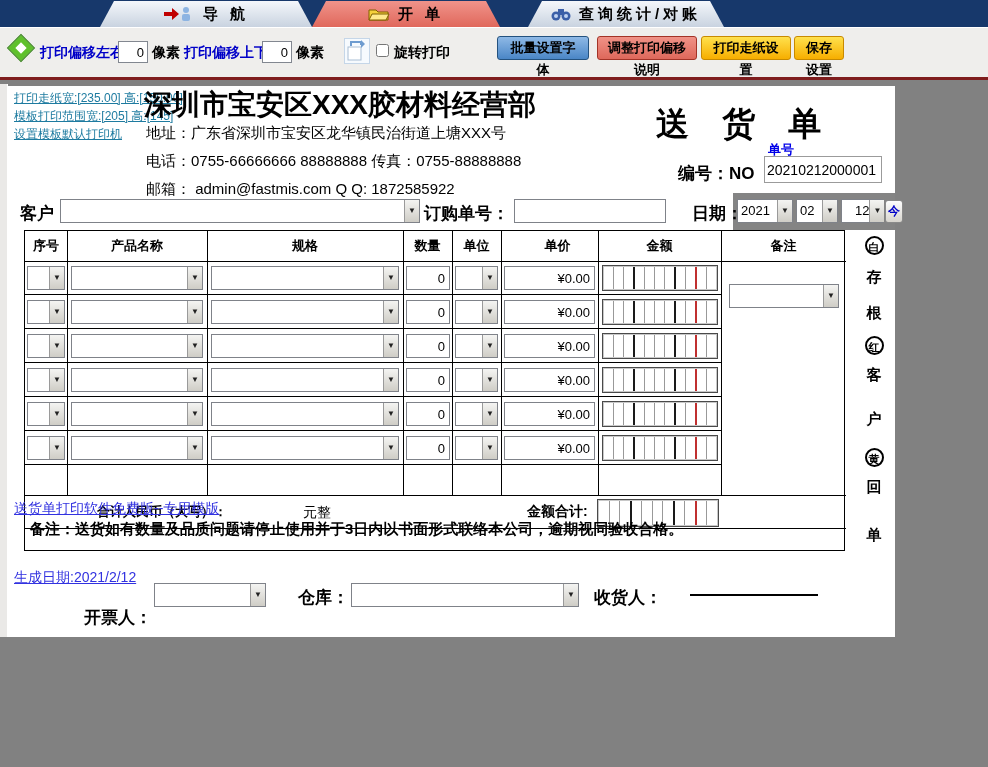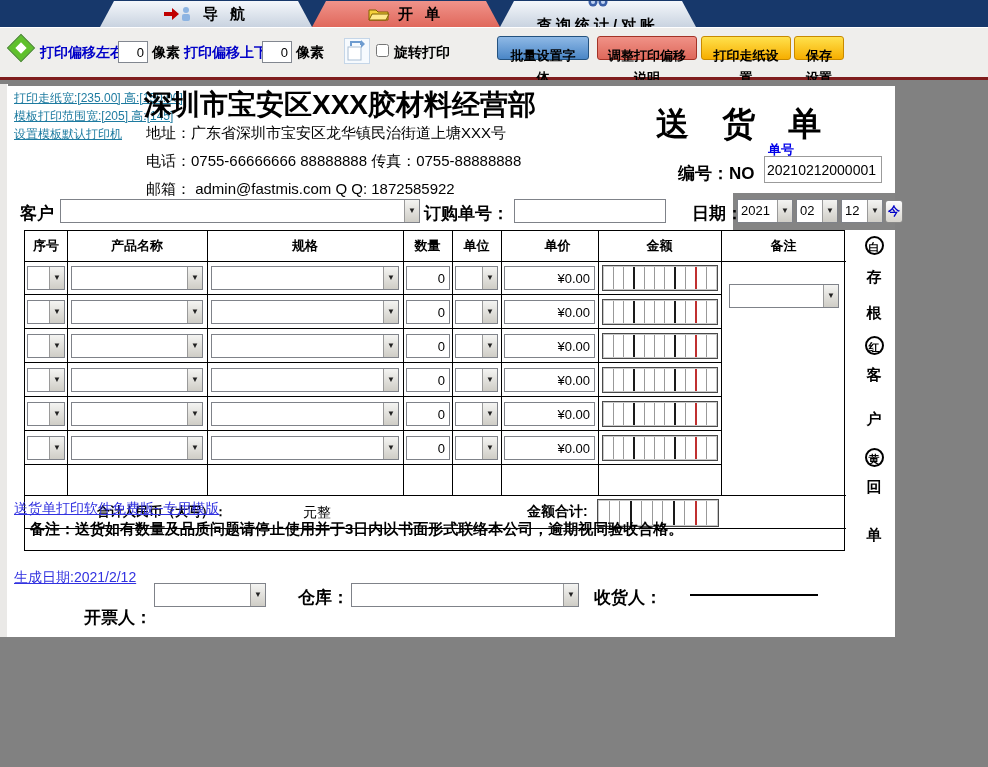--- a/index.html
+++ b/index.html
@@ -21,21 +21,21 @@
   .diamond { position:absolute; left:12px; top:11px; width:18px; height:18px; background:#fff;
              border:5px solid #5FC02C; outline:1px solid #2F7D12; transform:rotate(45deg); }
   .tlabel { position:absolute; top:16px; font-size:14px; font-weight:bold; color:#0000C8; }
   .tlabel.black { color:#000; }
   .tinput { position:absolute; top:13px; width:30px; height:22px; border:1px solid #828790; background:#fff;
             font-size:13px; text-align:right; padding-right:3px; }
   .rotatebox { position:absolute; left:344px; top:10px; width:26px; height:26px; background:#F6FAFE;
                border:1px solid #C5D6E8; }
   .chk { position:absolute; left:376px; top:16px; width:13px; height:13px; }
   .tbtn { position:absolute; top:8px; height:24px; font-size:13px; font-weight:bold; color:#000;
-          border-radius:3px; padding:8px 8px; line-height:22px; text-align:center; cursor:default; }
+          border-radius:3px; padding:0 8px; line-height:22px; text-align:center; cursor:default; }
   .tbtn.blue   { background:linear-gradient(#8FB9E6,#4A86C6); border:1px solid #24527F; }
   .tbtn.red    { background:linear-gradient(#F09287,#DE685B); border:1px solid #A33327; }
   .tbtn.yellow { background:linear-gradient(#FFE14D,#F7AE00); border:1px solid #C88A00; }
 
   
   .content { position:absolute; left:0; top:80px; width:988px; height:687px; background:#818181; }
   .leftstrip { position:absolute; left:0; top:4px; width:8px; height:553px; background:#EAE9E7; border-right:1px solid #fff; }
   .panel { position:absolute; left:8px; top:6px; width:887px; height:551px; background:#ffffff; }
 
   .sidelink { position:absolute; font-size:12px; color:#1E7BA0; text-decoration:underline; white-space:nowrap; z-index:1; }
@@ -102,21 +102,21 @@
       </svg>
       <span>导 航</span>
     </div>
     <div class="tab active" style="left:312px; width:188px;">
       <svg width="22" height="16" viewBox="0 0 22 16">
         <path d="M1 4 L8 4 L10 6 L20 6 L20 14 L1 14 Z" fill="#F5D03A" stroke="#806000" stroke-width="1"></path>
         <path d="M4 8 L21 8 L18 14 L1 14 Z" fill="#FFE98C" stroke="#806000" stroke-width="1"></path>
       </svg>
       <span>开 单</span>
     </div>
-    <div class="tab" style="left:500px; width:196px;flex-direction:column;">
+    <div class="tab" style="left:528px; width:196px;">
       <svg width="20" height="15" viewBox="0 0 20 15">
         <circle cx="5" cy="9" r="4.5" fill="#3A5FA8"></circle>
         <circle cx="15" cy="9" r="4.5" fill="#3A5FA8"></circle>
         <rect x="7" y="2" width="6" height="6" fill="#3A5FA8"></rect>
         <circle cx="5" cy="9" r="2" fill="#BFD3F2"></circle>
         <circle cx="15" cy="9" r="2" fill="#BFD3F2"></circle>
       </svg>
       <span>查询统计/对账</span>
     </div>
   </div>
@@ -174,21 +174,21 @@
       <span class="flabel" style="left:684px; top:116px;">日期：</span>
       <div class="combo" style="left:729px; top:113px; width:56px;">
           <div class="cf" style="font-size:13px; line-height:22px; padding-left:3px;">2021</div>
           <div class="cb">▼</div>
         </div>
       <div class="combo" style="left:788px; top:113px; width:42px;">
           <div class="cf" style="font-size:13px; line-height:22px; padding-left:3px;">02</div>
           <div class="cb">▼</div>
         </div>
       <div class="combo" style="left:833px; top:113px; width:42px;">
-          <div class="cf" style="font-size:13px; line-height:22px; padding-left:3px;">12</div>
+          <div class="cf" style="font-size:13px; line-height:22px; padding-left:13px;">12</div>
           <div class="cb">▼</div>
         </div>
       <div class="tbtn" style="position:absolute; left:877px; top:114px; width:18px; height:23px; padding:0; background:linear-gradient(#FDFDFD,#D8D5CE); border:1px solid #8A8A8A; color:#0000C8; font-size:12px; line-height:21px;">今</div>
 
       <div class="tablebox">
         <div id="collines">
             <div class="colline" style="left: 42px;"></div>
             <div class="colline" style="left: 182px;"></div>
             <div class="colline" style="left: 378px;"></div>
             <div class="colline" style="left: 427px;"></div>

